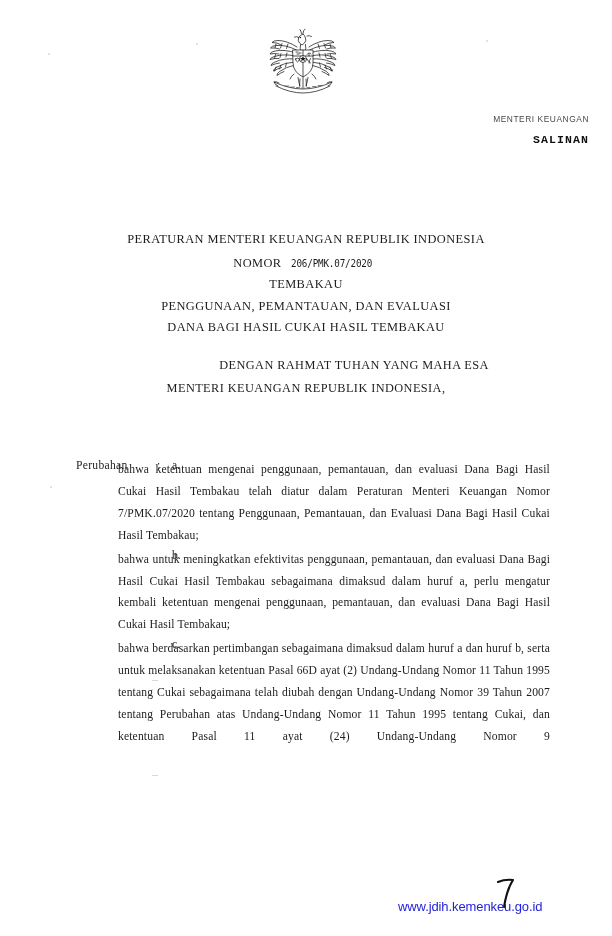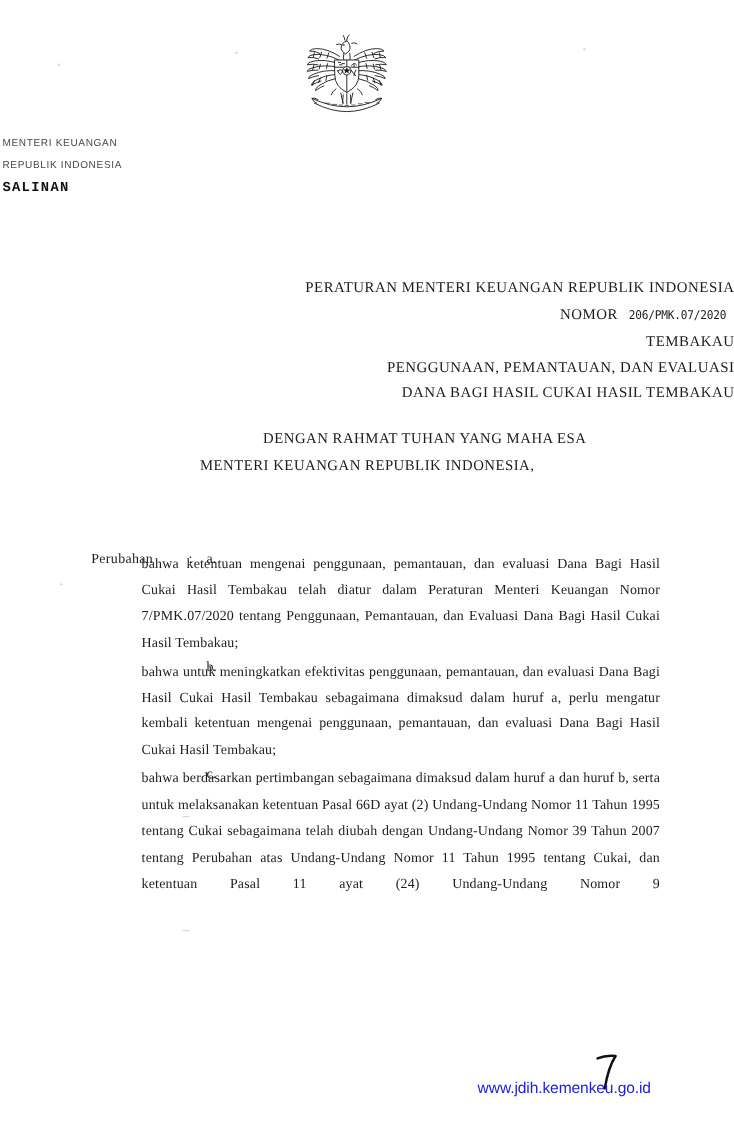--- a/index.html
+++ b/index.html
@@ -17,23 +17,23 @@
     width: 612px;
     height: 936px;
     background: #ffffff;
     overflow: hidden;
   }
 
   
   .masthead {
     position: absolute;
     top: 24px;
-    left: 2px;
+    left: 16px;
     width: 573px;
-    text-align: left;
+    text-align: right;
   }
   .emblem {
     display: block;
     margin: 0 auto;
     width: 82px;
     height: 84px;
   }
   .ministry-line {
     font-family: "Liberation Sans", "DejaVu Sans", sans-serif;
     font-size: 8.4px;
@@ -50,21 +50,21 @@
     color: #111;
     margin-top: 7px;
   }
 
   
   .title-block {
     position: absolute;
     top: 229px;
     left: 0;
     width: 612px;
-    text-align: right;
+    text-align: center;
   }
   .title-line {
     font-size: 12.4px;
     letter-spacing: 0.42px;
     line-height: 21.5px;
     color: #1c1c1c;
     white-space: nowrap;
   }
   .nomor-line {
     line-height: 21.5px;
@@ -249,21 +249,20 @@
 
         <path d="M34 118 q-6 -4 -10 -2 q2 6 8 8 M130 118 q6 -4 10 -2 q-2 6 -8 8"></path>
         <path d="M24 116 q30 14 58 14 q28 0 58 -14"></path>
         <path d="M28 124 q28 14 54 14 q26 0 54 -14"></path>
 
         <path d="M46 124 h8 M58 126 h7 M69 127 h6 M79 128 h6 M90 127 h6 M101 125 h7 M112 123 h7" stroke-width="1.1"></path>
       </g>
     </svg>
 
     <div class="ministry-line">MENTERI KEUANGAN</div>
-    <div class="ministry-line">REPUBLIK INDONESIA</div>
     <div class="salinan">SALINAN</div>
   </div>
 
   <div class="title-block">
     <div class="title-line">PERATURAN MENTERI KEUANGAN REPUBLIK INDONESIA</div>
     <div class="nomor-line">
       <span class="nomor-label">NOMOR</span><span class="nomor-value">206/PMK.07/2020</span>
     </div>
     <div class="title-line">TEMBAKAU</div>
     <div class="title-line">PENGGUNAAN, PEMANTAUAN, DAN EVALUASI</div>

